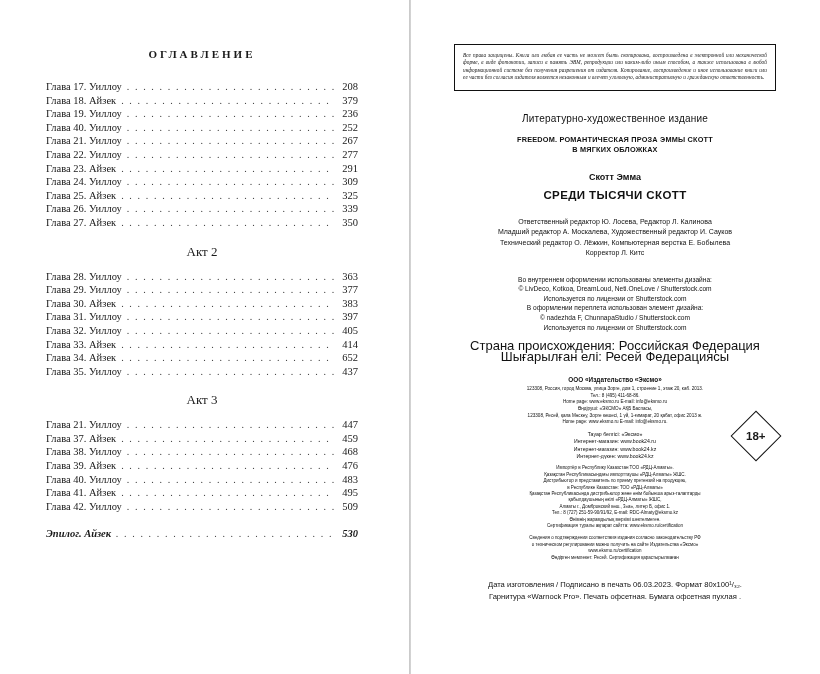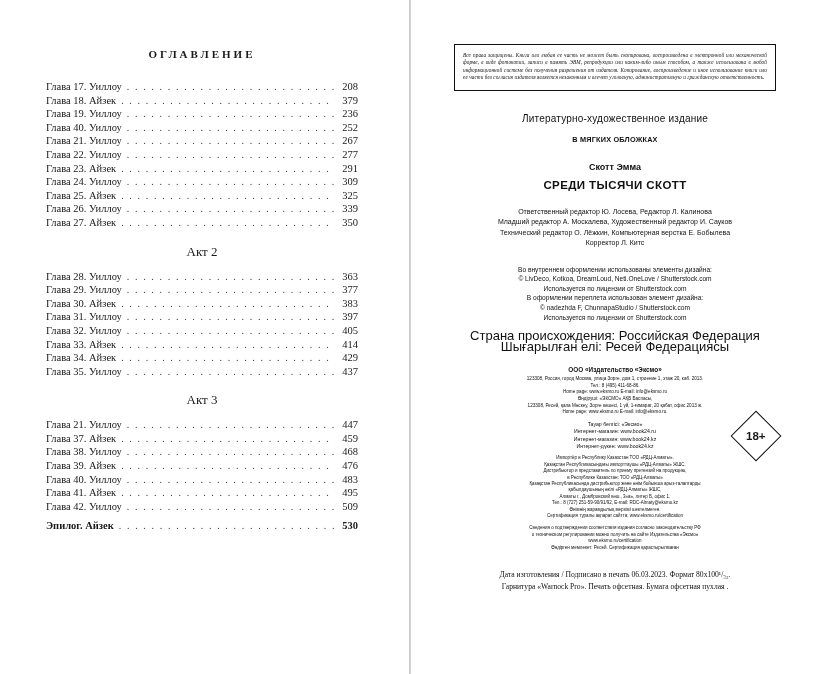--- a/index.html
+++ b/index.html
@@ -74,22 +74,23 @@
     text-align: right;
     min-width: 22px;
   }
   .act-head {
     text-align: center;
     font-size: 13px;
     margin: 14px 0 10px 0;
     font-family: "Liberation Serif", serif;
   }
   .epilogue-row {
-    margin-top: 6px;
-    font-weight: 700;
+    margin-top: 14px;
+    font-weight: 700;
+    font-style: italic;
   }
   .epilogue-row .dots { font-weight: 400; }
 
   
   .imprint {
     padding: 44px 44px 0 44px;
     font-family: "Liberation Sans", sans-serif;
     text-align: center;
     color: #111;
   }
@@ -181,21 +182,21 @@
   .badge-18 span {
     transform: rotate(-45deg);
     font-size: 11.5px;
     font-weight: 700;
     font-family: "Liberation Sans", sans-serif;
   }
   .printinfo {
     margin-top: 18px;
     font-size: 7.6px;
     line-height: 12px;
-    font-family: Liberation Serif, serif;
+    font-family: Liberation Sans, sans-serif;
   }
 </style>
 </head>
 <body>
 
 <div class="spread">
   <div class="gutter"></div>
 
   <div class="page">
     <div class="toc-wrap">
@@ -288,21 +289,21 @@
           <span class="pg">405</span>
         </div>
         <div class="toc-row">
           <span class="lbl">Глава 33. Айзек</span>
           <span class="dots">. . . . . . . . . . . . . . . . . . . . . . . . . . . . . . . . . . . .</span>
           <span class="pg">414</span>
         </div>
         <div class="toc-row">
           <span class="lbl">Глава 34. Айзек</span>
           <span class="dots">. . . . . . . . . . . . . . . . . . . . . . . . . . . . . . . . . . . .</span>
-          <span class="pg">429</span>
+          <span class="pg">652</span>
         </div>
         <div class="toc-row">
           <span class="lbl">Глава 35. Уиллоу</span>
           <span class="dots">. . . . . . . . . . . . . . . . . . . . . . . . . . . . . . . . . . . .</span>
           <span class="pg">437</span>
         </div>
       </div>
 
       <div class="act-head">Акт 3</div>
 
@@ -353,20 +354,21 @@
   </div>
 
   <div class="page">
     <div class="imprint">
 
       <div class="rights-box">Все права защищены. Книга или любая ее часть не может быть скопирована, воспроизведена в электронной или механической форме, в виде фотокопии, записи в память ЭВМ, репродукции или каким-либо иным способом, а также использована в любой информационной системе без получения разрешения от издателя. Копирование, воспроизведение и иное использование книги или ее части без согласия издателя является незаконным и влечет уголовную, административную и гражданскую ответственность.</div>
 
       <div class="series-line">Литературно-художественное издание</div>
 
       <div class="series-title">
+        <div>FREEDOM. РОМАНТИЧЕСКАЯ ПРОЗА ЭММЫ СКОТТ</div>
         <div>В МЯГКИХ ОБЛОЖКАХ</div>
       </div>
 
       <div class="author">Скотт Эмма</div>
       <div class="book-title">СРЕДИ ТЫСЯЧИ СКОТТ</div>
 
       <div class="staff">
         <div>Ответственный редактор Ю. Лосева, Редактор Л. Калинова</div>
         <div>Младший редактор А. Москалева, Художественный редактор И. Сауков</div>
         <div>Технический редактор О. Лёжкин, Компьютерная верстка Е. Бобылева</div>

